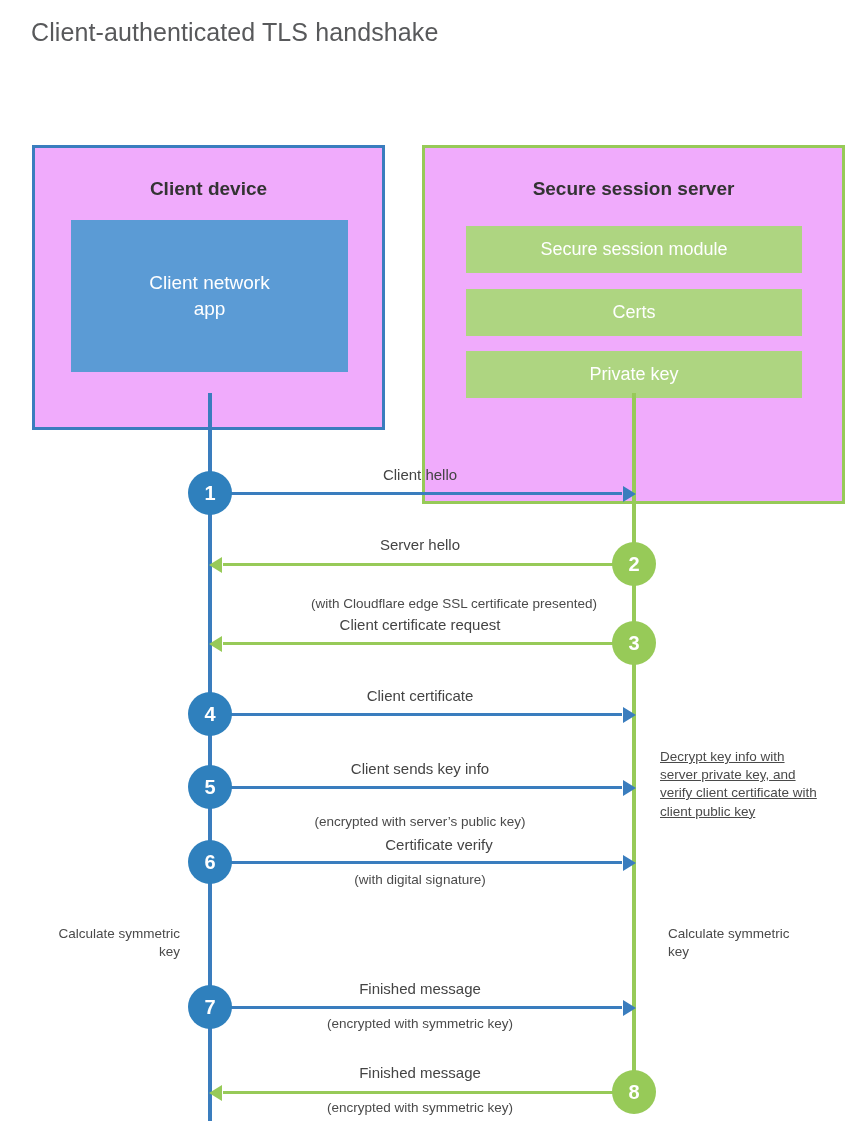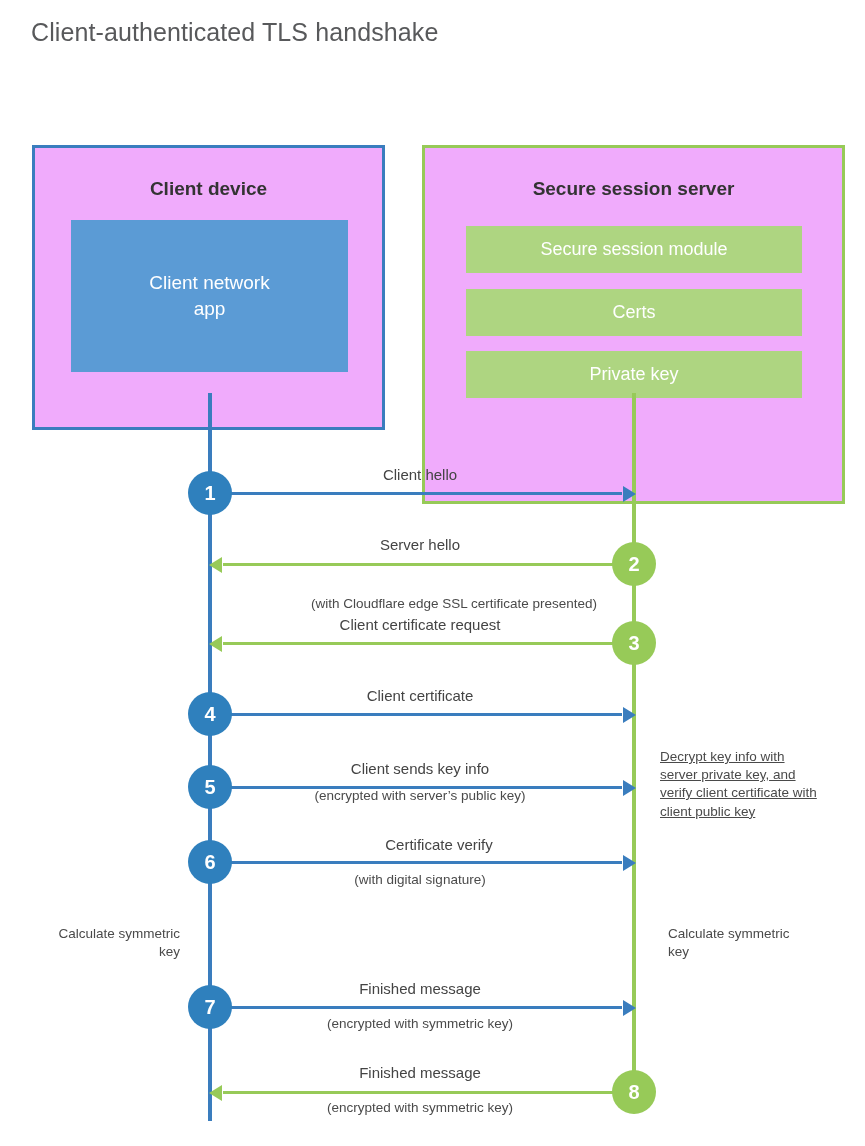--- a/index.html
+++ b/index.html
@@ -136,21 +136,21 @@
   <div class="arrow blue to-right" style="left:210px;top:713px;width:412px;">
     <span class="head"></span>
   </div>
   <div class="lbl main" style="left:420px;top:687px;">Client certificate</div>
   <div class="step blue" style="left:210px;top:714px;">4</div>
 
   <div class="arrow blue to-right" style="left:210px;top:786px;width:412px;">
     <span class="head"></span>
   </div>
   <div class="lbl main" style="left:420px;top:760px;">Client sends key info</div>
-  <div class="lbl sub" style="left:420px;top:788px;">(encrypted with server’s public key)</div>
+  <div class="lbl sub" style="left:420px;top:814px;">(encrypted with server’s public key)</div>
   <div class="step blue" style="left:210px;top:787px;">5</div>
 
   <div class="arrow blue to-right" style="left:210px;top:861px;width:412px;">
     <span class="head"></span>
   </div>
   <div class="lbl main" style="left:420px;top:836px;margin-left:19px;">Certificate verify</div>
   <div class="lbl sub" style="left:420px;top:872px;">(with digital signature)</div>
   <div class="step blue" style="left:210px;top:862px;">6</div>
 
   <div class="note left-al" style="left:660px;top:748px;width:160px;text-decoration:underline;">Decrypt key info with server private key, and verify client certificate with client public key</div>

